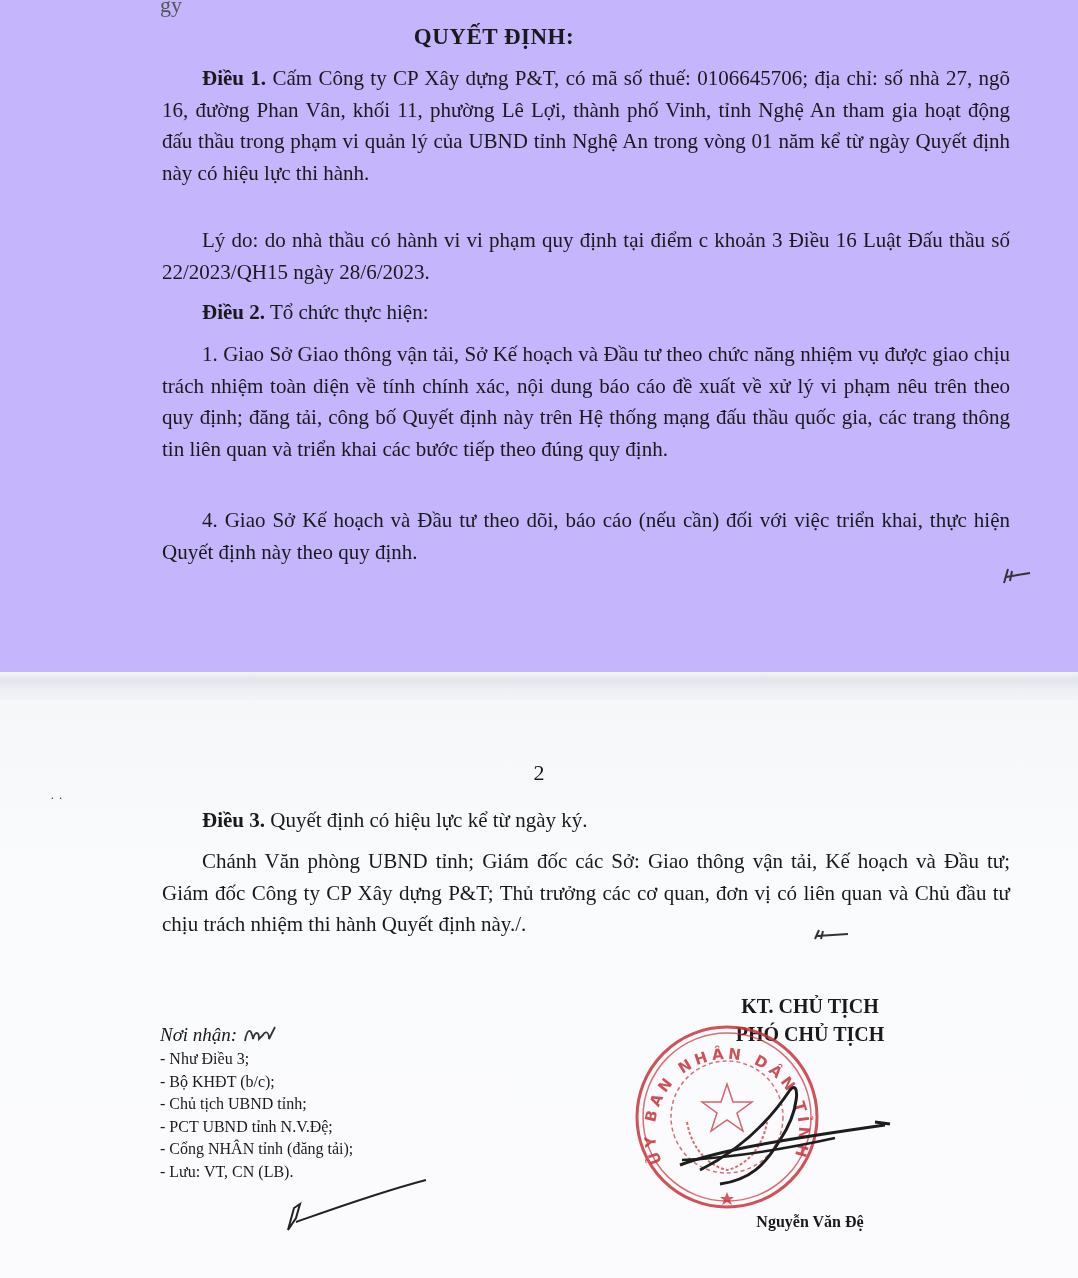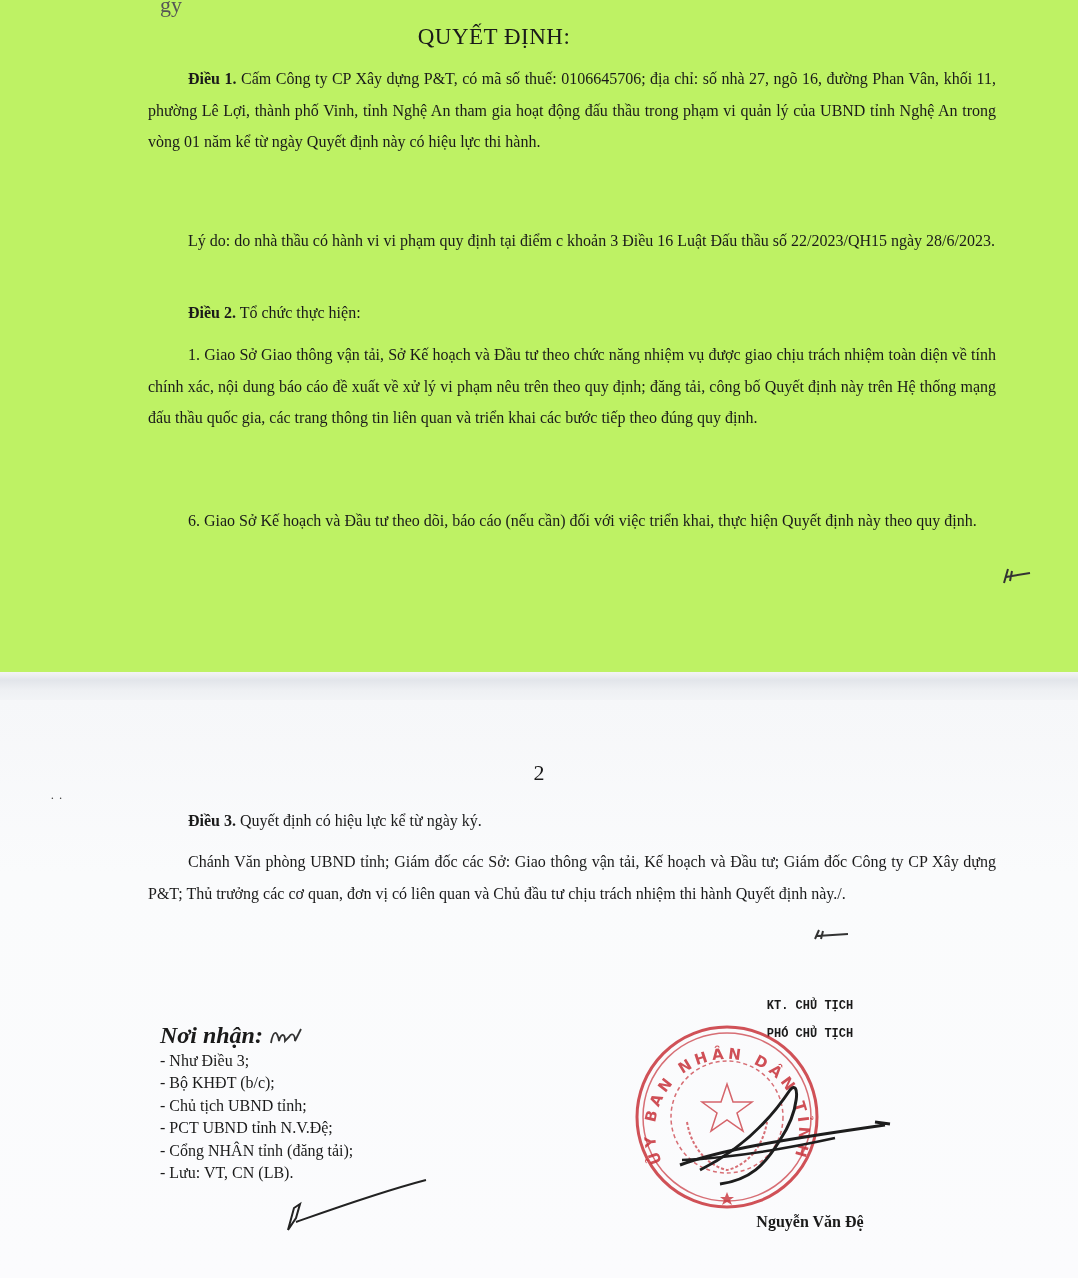--- a/index.html
+++ b/index.html
@@ -5,57 +5,57 @@
     html, body { margin: 0; padding: 0; }
     body {
       width: 1078px; height: 1278px; overflow: hidden;
       background: #ffffff;
       font-family: "Liberation Serif", "DejaVu Serif", serif;
       color: #1a1a1a;
       position: relative;
     }
     .page1 {
       position: absolute; left: 0; top: 0; width: 1078px; height: 680px;
-      background: #bef264;
+      background: #c4b5fd;
     }
     .page-break {
       position: absolute; left: 0; top: 672px; width: 1078px; height: 40px;
       background: linear-gradient(to bottom, #f4f4f4 0%, #e2e5ea 20%, #eef0f3 45%, #f7f8fa 100%);
     }
     .page2 {
       position: absolute; left: 0; top: 700px; width: 1078px; height: 578px;
       background: linear-gradient(to bottom, #f6f7f9 0%, #fafbfc 30%, #fbfbfd 100%);
     }
     .top-fragment {
       position: absolute; left: 160px; top: -8px; font-size: 22px; color: #555;
     }
     .title {
       position: absolute; left: 0; width: 988px; top: 24px; text-align: center;
-      font-weight: normal; font-size: 23px; letter-spacing: 0.5px;
+      font-weight: bold; font-size: 23px; letter-spacing: 0.5px;
     }
     .para {
-      position: absolute; left: 148px; width: 848px;
-      font-size: 16px; line-height: 31.5px;
+      position: absolute; left: 162px; width: 848px;
+      font-size: 21px; line-height: 31.5px;
       text-align: justify;
     }
     .para .indent { display: inline-block; width: 40px; }
     .para b { font-weight: bold; }
     .page-num {
       position: absolute; left: 0; width: 1078px; top: 760px; text-align: center;
       font-size: 22px;
     }
     .dot-mark { position: absolute; left: 50px; top: 795px; font-size: 14px; color: #444; }
     .recipients {
       position: absolute; left: 160px; top: 1022px; font-size: 16px; line-height: 22.5px;
     }
-    .recipients .heading { font-style: italic; font-weight: bold; font-size: 24px; line-height: 26px; }
+    .recipients .heading { font-style: italic; font-weight: normal; font-size: 19px; line-height: 26px; }
     .recipients .item { display: block; }
     .signer {
       position: absolute; left: 690px; width: 240px; text-align: center;
-      font-weight: bold; font-size: 12px; line-height: 28px; top: 992px; font-family: Liberation Mono, monospace;
+      font-weight: bold; font-size: 20px; line-height: 28px; top: 992px;
     }
     .signer-name {
       position: absolute; left: 690px; width: 240px; text-align: center;
       font-weight: bold; font-size: 16px; top: 1213px;
     }
     .seal { position: absolute; left: 632px; top: 1022px; width: 190px; height: 190px; }
     .signature { position: absolute; left: 660px; top: 1080px; width: 240px; height: 110px; }
     .sig-small { position: absolute; }
   </style>
 </head>
@@ -77,21 +77,21 @@
   <div class="para" style="top:297px;">
     <span class="indent"></span><b>Điều 2.</b>
     <span>Tổ chức thực hiện:</span>
   </div>
 
   <div class="para" style="top:339px;">
     <span class="indent"></span><span>1. Giao Sở Giao thông vận tải, Sở Kế hoạch và Đầu tư theo chức năng nhiệm vụ được giao chịu trách nhiệm toàn diện về tính chính xác, nội dung báo cáo đề xuất về xử lý vi phạm nêu trên theo quy định; đăng tải, công bố Quyết định này trên Hệ thống mạng đấu thầu quốc gia, các trang thông tin liên quan và triển khai các bước tiếp theo đúng quy định.</span>
   </div>
 
   <div class="para" style="top:505px;">
-    <span class="indent"></span><span>6. Giao Sở Kế hoạch và Đầu tư theo dõi, báo cáo (nếu cần) đối với việc triển khai, thực hiện Quyết định này theo quy định.</span>
+    <span class="indent"></span><span>4. Giao Sở Kế hoạch và Đầu tư theo dõi, báo cáo (nếu cần) đối với việc triển khai, thực hiện Quyết định này theo quy định.</span>
   </div>
 
   <svg class="sig-small" style="left:1000px; top:565px;" width="36" height="22">
     <path d="M4 18 L8 4 M10 16 L12 6 M6 12 L30 8" stroke="#333" stroke-width="2" fill="none"></path>
   </svg>
 </div>
 
 <div class="page-break"></div>
 
 <div class="page2"></div>

